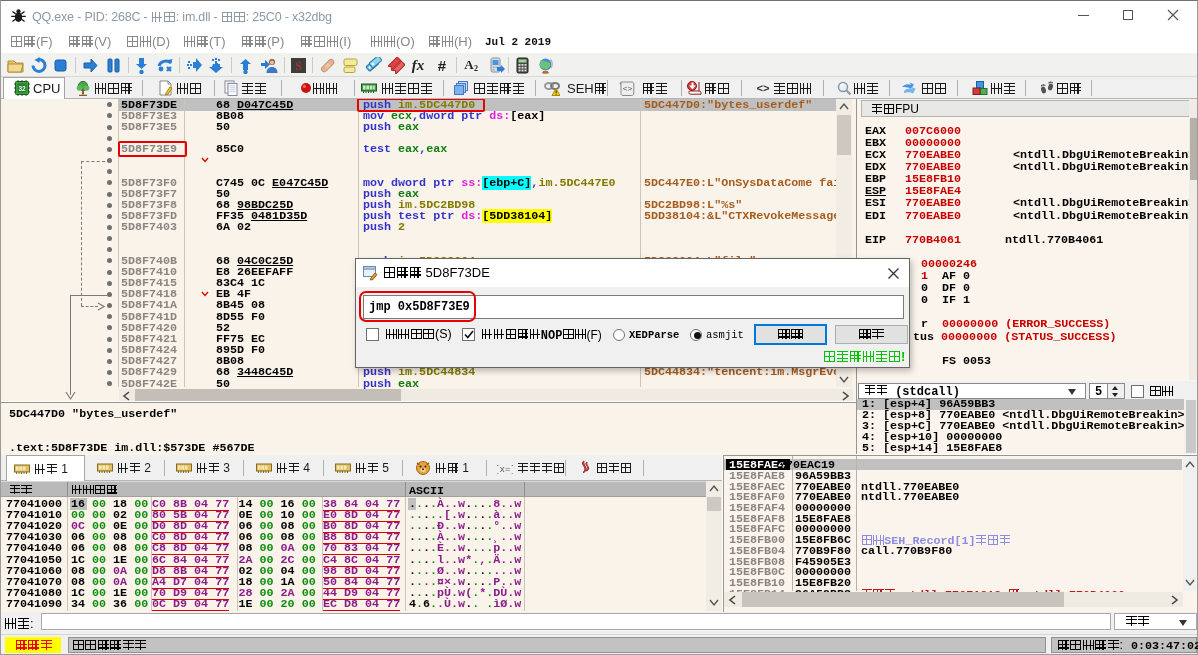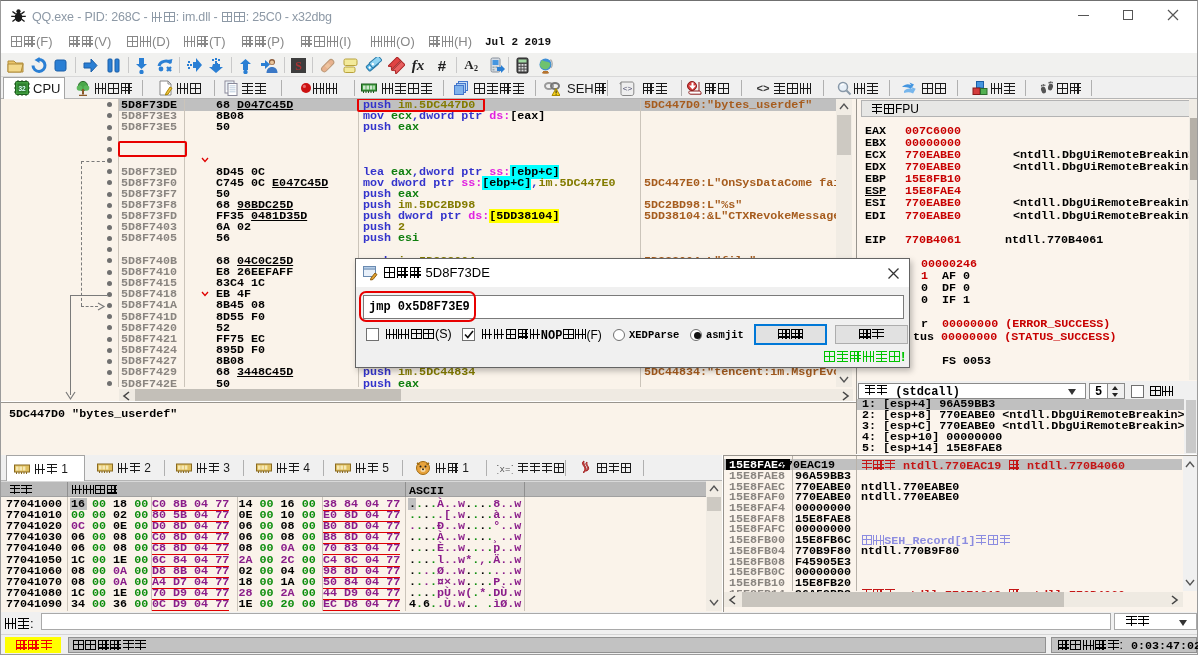--- a/index.html
+++ b/index.html
@@ -359,35 +359,34 @@
     <div class="abs" style="left:183px;top:0;width:1px;height:288px;background:#cbc4ba"></div>
     <div class="abs" style="left:357px;top:0;width:1px;height:288px;background:#cbc4ba"></div>
     <div class="abs" style="left:638.5px;top:0;width:1px;height:288px;background:#cbc4ba"></div>
     <div class="drow" style="top:0.5px"><span class="addr" style="color:#000">5D8F73DE</span><span class="bytes">68 <u>D047C45D</u></span><span class="instr"><span class="blue">push</span> <span class="oli">im.5DC447D0</span></span><span class="cmt">5DC447D0:"bytes_userdef"</span></div>
     <div class="dot" style="left:106px;top:3.2px"></div>
     <div class="drow" style="top:11.7px"><span class="addr" style="color:#8a8580">5D8F73E3</span><span class="bytes">8B08</span><span class="instr"><span class="blue">mov</span> <span class="grn">ecx</span><span class="blue">,dword ptr </span><span class="mag">ds:</span><span class="blk">[eax]</span></span></div>
     <div class="dot" style="left:106px;top:14.4px"></div>
     <div class="drow" style="top:22.8px"><span class="addr" style="color:#8a8580">5D8F73E5</span><span class="bytes">50</span><span class="instr"><span class="blue">push</span> <span class="grn">eax</span></span></div>
     <div class="dot" style="left:106px;top:25.5px"></div>
     <div class="dot" style="left:106px;top:36.7px"></div>
+    <div class="drow" style="top:45.1px"><span class="addr" style="color:#8a8580">5D8F73E9</span><span class="bytes">85C0</span><span class="instr"><span class="blue">test</span> <span class="grn">eax</span><span class="blue">,</span><span class="grn">eax</span></span></div>
     <div class="dot" style="left:106px;top:47.8px"></div>
     <div class="dot" style="left:106px;top:59.0px"></div>
-    <div class="drow" style="top:67.5px"><span class="addr" style="color:#8a8580">5D8F73ED</span><span class="bytes">8D45 0C</span><span class="instr"><span class="blue">lea</span> <span class="grn">eax</span><span class="blue">,dword ptr </span><span class="mag">ss:</span><span class="cyn blk">[ebp+C]</span></span></div>
     <div class="dot" style="left:106px;top:70.2px"></div>
     <div class="drow" style="top:78.6px"><span class="addr" style="color:#8a8580">5D8F73F0</span><span class="bytes">C745 0C <u>E047C45D</u></span><span class="instr"><span class="blue">mov dword ptr </span><span class="mag">ss:</span><span class="cyn blk">[ebp+C]</span><span class="blue">,</span><span class="oli">im.5DC447E0</span></span><span class="cmt">5DC447E0:L"OnSysDataCome fai</span></div>
     <div class="dot" style="left:106px;top:81.3px"></div>
     <div class="drow" style="top:89.8px"><span class="addr" style="color:#8a8580">5D8F73F7</span><span class="bytes">50</span><span class="instr"><span class="blue">push</span> <span class="grn">eax</span></span></div>
     <div class="dot" style="left:106px;top:92.5px"></div>
     <div class="drow" style="top:100.9px"><span class="addr" style="color:#8a8580">5D8F73F8</span><span class="bytes">68 <u>98BDC25D</u></span><span class="instr"><span class="blue">push</span> <span class="oli">im.5DC2BD98</span></span><span class="cmt">5DC2BD98:L"%s"</span></div>
     <div class="dot" style="left:106px;top:103.6px"></div>
-    <div class="drow" style="top:112.1px"><span class="addr" style="color:#8a8580">5D8F73FD</span><span class="bytes">FF35 <u>0481D35D</u></span><span class="instr"><span class="blue">push dword ptr </span><span class="mag">ds:</span><span class="ylw blk">[5DD38104]</span></span><span class="cmt">5DD38104:&amp;L"CTXRevokeMessage:</span></div>
+    <div class="drow" style="top:112.1px"><span class="addr" style="color:#8a8580">5D8F73FD</span><span class="bytes">FF35 <u>0481D35D</u></span><span class="instr"><span class="blue">push test ptr </span><span class="mag">ds:</span><span class="ylw blk">[5DD38104]</span></span><span class="cmt">5DD38104:&amp;L"CTXRevokeMessage:</span></div>
     <div class="dot" style="left:106px;top:114.8px"></div>
     <div class="drow" style="top:123.3px"><span class="addr" style="color:#8a8580">5D8F7403</span><span class="bytes">6A 02</span><span class="instr"><span class="blue">push</span> <span class="oli">2</span></span></div>
     <div class="dot" style="left:106px;top:126.0px"></div>
-    <div class="drow" style="top:134.4px"><span class="addr" style="color:#8a8580">5D8F7405</span><span class="bytes">56</span><span class="instr"><span class="blue">push</span> <span class="grn">esi</span></span></div>
     <div class="dot" style="left:106px;top:137.1px"></div>
     <div class="dot" style="left:106px;top:148.3px"></div>
     <div class="drow" style="top:156.7px"><span class="addr" style="color:#8a8580">5D8F740B</span><span class="bytes">68 <u>04C0C25D</u></span><span class="instr"><span class="blue">push</span> <span class="oli">im.5DC2C004</span></span><span class="cmt">5DC2C004:L"file"</span></div>
     <div class="dot" style="left:106px;top:159.4px"></div>
     <div class="drow" style="top:167.9px"><span class="addr" style="color:#8a8580">5D8F7410</span><span class="bytes">E8 26EEFAFF</span></div>
     <div class="dot" style="left:106px;top:170.6px"></div>
     <div class="drow" style="top:179.1px"><span class="addr" style="color:#8a8580">5D8F7415</span><span class="bytes">83C4 1C</span></div>
     <div class="dot" style="left:106px;top:181.8px"></div>
     <div class="drow" style="top:190.2px"><span class="addr" style="color:#8a8580">5D8F7418</span><span class="bytes">EB 4F</span></div>
     <div class="dot" style="left:106px;top:192.9px"></div>
@@ -473,20 +472,21 @@
     <div class="rrow" style="left:64px;top:183.1px;color:#000">0  DF 0</div>
     <div class="rrow" style="left:64px;top:195.2px;color:#000">0  IF 1</div>
     <div class="rrow" style="left:64px;top:219.4px;color:#000">r  <span class="rv">00000000 (ERROR_SUCCESS)</span></div>
     <div class="rrow" style="left:56px;top:231.5px;color:#000">tus <span class="rv">00000000 (STATUS_SUCCESS)</span></div>
     <div class="rrow" style="left:85px;top:255.7px;color:#000">FS 0053</div>
     <div class="sb" style="left:332px;top:0;width:9px;height:281px;background:#f0ece5"></div>
     <div class="sbthumb" style="left:333px;top:19px;width:7px;height:62px;background:#b5b0a8"></div>
   </div>
 <div id="infobox">
     <div class="abs mono" style="left:8px;top:4px;font-size:11.7px;font-weight:bold;color:#000">5DC447D0 "bytes_userdef"</div>
+    <div class="abs mono" style="left:8px;top:38px;font-size:11.7px;font-weight:bold;color:#000">.text:5D8F73DE im.dll:$573DE #567DE</div>
   </div>
 <div class="abs" style="left:856px;top:381px;width:341px;height:18px;background:#f0f0f0;border-left:1px solid #98948e"></div>
 <div class="abs" style="left:858px;top:382.5px;width:228px;height:16.5px;background:#fff;border:1px solid #8a8a8a"></div>
 <div class="abs mono" style="left:864px;top:384.5px;font-size:12px;font-weight:bold;color:#000"><i class="z v1"></i><i class="z v1"></i> (stdcall)</div>
 <div class="arr" style="left:1068px;top:389px;border-left:4.5px solid transparent;border-right:4.5px solid transparent;border-top:6px solid #333"></div>
 <div class="abs" style="left:1089px;top:382.5px;width:36px;height:16.5px;background:#fff;border:1px solid #8a8a8a"></div>
 <div class="abs mono" style="left:1095px;top:384.5px;font-size:12px;font-weight:bold;color:#000">5</div>
 <div class="abs" style="left:1107px;top:382.5px;width:18px;height:16.5px;background:#f0f0f0;border:1px solid #8a8a8a"></div>
 <div class="arr" style="left:1112px;top:386px;border-left:3.5px solid transparent;border-right:3.5px solid transparent;border-bottom:4.5px solid #222"></div>
 <div class="arr" style="left:1112px;top:392.5px;border-left:3.5px solid transparent;border-right:3.5px solid transparent;border-top:4.5px solid #222"></div>
@@ -499,41 +499,40 @@
 <div class="abs mono" style="left:862px;top:421.0px;font-size:11.7px;line-height:11px;font-weight:bold;color:#000;white-space:pre">3: [esp+C] 770EABE0 &lt;ntdll.DbgUiRemoteBreakin&gt;</div>
 <div class="abs mono" style="left:862px;top:431.9px;font-size:11.7px;line-height:11px;font-weight:bold;color:#000;white-space:pre">4: [esp+10] 00000000</div>
 <div class="abs mono" style="left:862px;top:442.8px;font-size:11.7px;line-height:11px;font-weight:bold;color:#000;white-space:pre">5: [esp+14] 15E8FAE8</div>
 <div class="sb" style="left:1184px;top:399px;width:13px;height:55px"></div>
 <div class="sbthumb" style="left:1185.5px;top:400px;width:10px;height:53px;background:#c9c9c9"></div>
 <div id="stack">
     <div class="abs" style="left:0;top:3.2px;width:458px;height:11px;background:#c0c0c0"></div>
     <div class="abs" style="left:2px;top:3.2px;width:64px;height:11px;background:#000"></div>
     <div class="srow" style="left:5px;top:4.2px;color:#fff">15E8FAE4</div>
     <div class="srow" style="left:55px;top:4.2px;color:#000">770EAC19</div>
-    <div class="srow" style="left:137px;top:4.2px;color:#c41616"><i class="z v1"></i><i class="z v3"></i><i class="z v1"></i> ntdll.770EAC19 <i class="z v3"></i> ntdll.770B4060</div>
     <div class="srow" style="left:5px;top:14.9px;color:#8a8580">15E8FAE8</div>
     <div class="srow" style="left:71px;top:14.9px;color:#000">96A59BB3</div>
     <div class="srow" style="left:5px;top:25.6px;color:#8a8580">15E8FAEC</div>
     <div class="srow" style="left:71px;top:25.6px;color:#000">770EABE0</div>
     <div class="srow" style="left:137px;top:25.6px;color:#000">ntdll.770EABE0</div>
     <div class="srow" style="left:5px;top:36.3px;color:#8a8580">15E8FAF0</div>
     <div class="srow" style="left:71px;top:36.3px;color:#000">770EABE0</div>
     <div class="srow" style="left:137px;top:36.3px;color:#000">ntdll.770EABE0</div>
     <div class="srow" style="left:5px;top:47.0px;color:#8a8580">15E8FAF4</div>
     <div class="srow" style="left:71px;top:47.0px;color:#000">00000000</div>
     <div class="srow" style="left:5px;top:57.7px;color:#8a8580">15E8FAF8</div>
     <div class="srow" style="left:71px;top:57.7px;color:#000">15E8FAE8</div>
     <div class="srow" style="left:5px;top:68.4px;color:#8a8580">15E8FAFC</div>
     <div class="srow" style="left:71px;top:68.4px;color:#000">00000000</div>
     <div class="srow" style="left:5px;top:79.1px;color:#8a8580">15E8FB00</div>
     <div class="srow" style="left:71px;top:79.1px;color:#000">15E8FB6C</div>
     <div class="srow" style="left:137px;top:79.1px;color:#8c8ce0"><i class="z v4"></i><i class="z v2"></i>SEH_Record[1]<i class="z v1"></i><i class="z v4"></i><i class="z v1"></i></div>
     <div class="srow" style="left:5px;top:89.8px;color:#8a8580">15E8FB04</div>
     <div class="srow" style="left:71px;top:89.8px;color:#000">770B9F80</div>
-    <div class="srow" style="left:137px;top:89.8px;color:#000">ntdll.770B9F80</div>
+    <div class="srow" style="left:137px;top:89.8px;color:#000">call.770B9F80</div>
     <div class="srow" style="left:5px;top:100.5px;color:#8a8580">15E8FB08</div>
     <div class="srow" style="left:71px;top:100.5px;color:#000">F45905E3</div>
     <div class="srow" style="left:5px;top:111.2px;color:#8a8580">15E8FB0C</div>
     <div class="srow" style="left:71px;top:111.2px;color:#000">00000000</div>
     <div class="srow" style="left:5px;top:121.9px;color:#8a8580">15E8FB10</div>
     <div class="srow" style="left:71px;top:121.9px;color:#000">15E8FB20</div>
     <div class="srow" style="left:5px;top:132.6px;color:#8a8580">15E8FB14</div>
     <div class="srow" style="left:71px;top:132.6px;color:#000">96A59BB3</div>
     <div class="srow" style="left:137px;top:132.6px;color:#c41616"><i class="z v1"></i><i class="z v3"></i><i class="z v1"></i> ntdll.770EAC19 <i class="z v3"></i> ntdll.770B4060</div>
     <div class="abs" style="left:68px;top:0;width:1px;height:135px;background:#b8b2aa"></div>
@@ -725,16 +724,16 @@
     <div class="abs" style="left:29px;top:68px;font-size:12.5px;color:#000"><i class="z v2"></i><i class="z v2"></i><i class="z v4"></i><i class="z v4"></i>(S)</div>
     <div class="abs" style="left:106px;top:69px;width:13px;height:13px;background:#fff;border:1px solid #707070"></div>
     <svg class="abs" style="left:108px;top:71px" width="10" height="9">
       <path d="M1 4.5 L3.8 7.5 L9 1" stroke="#111" stroke-width="1.6" fill="none"></path>
     </svg>
     <div class="abs" style="left:125px;top:68.5px;font-size:12px;color:#000"><i class="z v2"></i><i class="z v2"></i><i class="z v4"></i><i class="z v3"></i><i class="z v2"></i><span class="mono" style="font-weight:bold;font-size:12px">NOP</span><i class="z v4"></i><i class="z v2"></i>(F)</div>
     <div class="abs" style="left:257px;top:69.5px;width:12px;height:12px;background:#fff;border:1px solid #707070;border-radius:50%"></div>
     <div class="abs mono" style="left:273px;top:70px;font-size:10.5px;font-weight:bold;color:#000">XEDParse</div>
     <div class="abs" style="left:334px;top:69.5px;width:12px;height:12px;background:#fff;border:1px solid #707070;border-radius:50%"></div>
     <div class="abs" style="left:337.5px;top:73px;width:7px;height:7px;background:#111;border-radius:50%"></div>
-    <div class="abs mono" style="left:350px;top:70px;font-size:10.5px;font-weight:bold;color:#000">asmjit</div>
+    <div class="abs mono" style="left:350px;top:70px;font-size:10.5px;font-weight:normal;color:#000">asmjit</div>
     <div class="btn" style="left:398px;top:64.5px;width:73px;height:21px;border:2px solid #0078d7;line-height:17px"><i class="z v3"></i><i class="z v3"></i></div>
     <div class="btn" style="left:479px;top:65.5px;width:73px;height:19px;border:1px solid #adadad;line-height:17px"><i class="z v3"></i><i class="z v1"></i></div>
     <div class="abs" style="left:467px;top:90px;font-size:13px;font-weight:bold;color:#00c400"><i class="z v4"></i><i class="z v1"></i><i class="z v3"></i><i class="z v2"></i><i class="z v1"></i><i class="z v4"></i>!</div>
   </div>
 </body></html>

